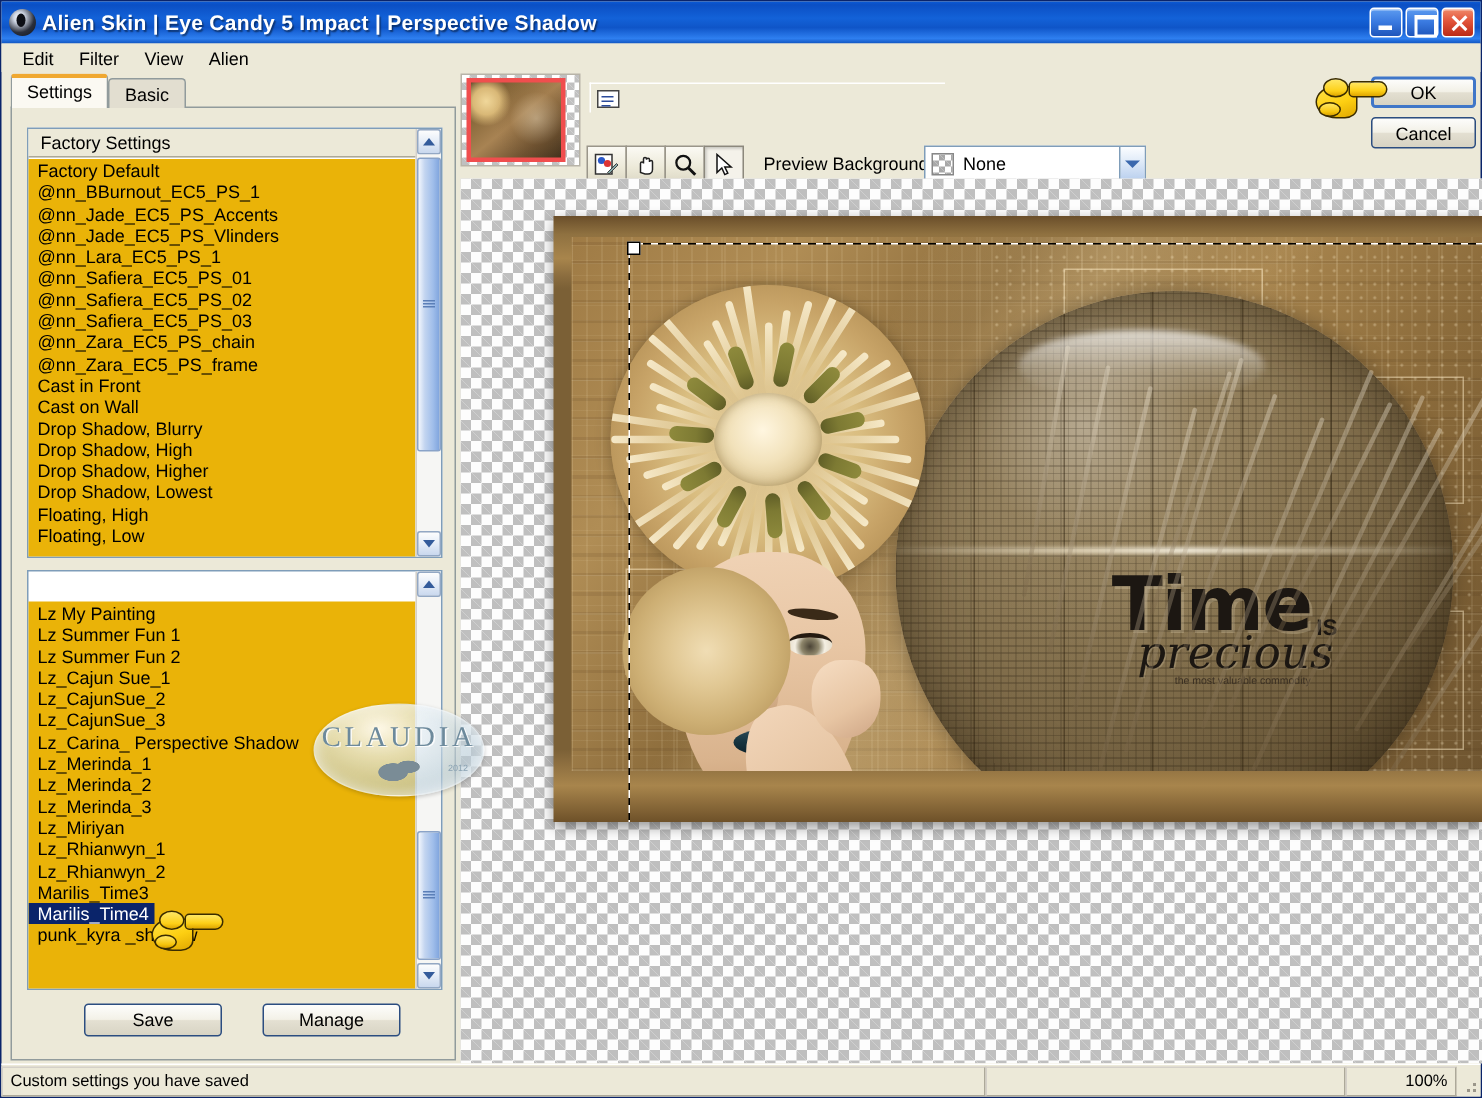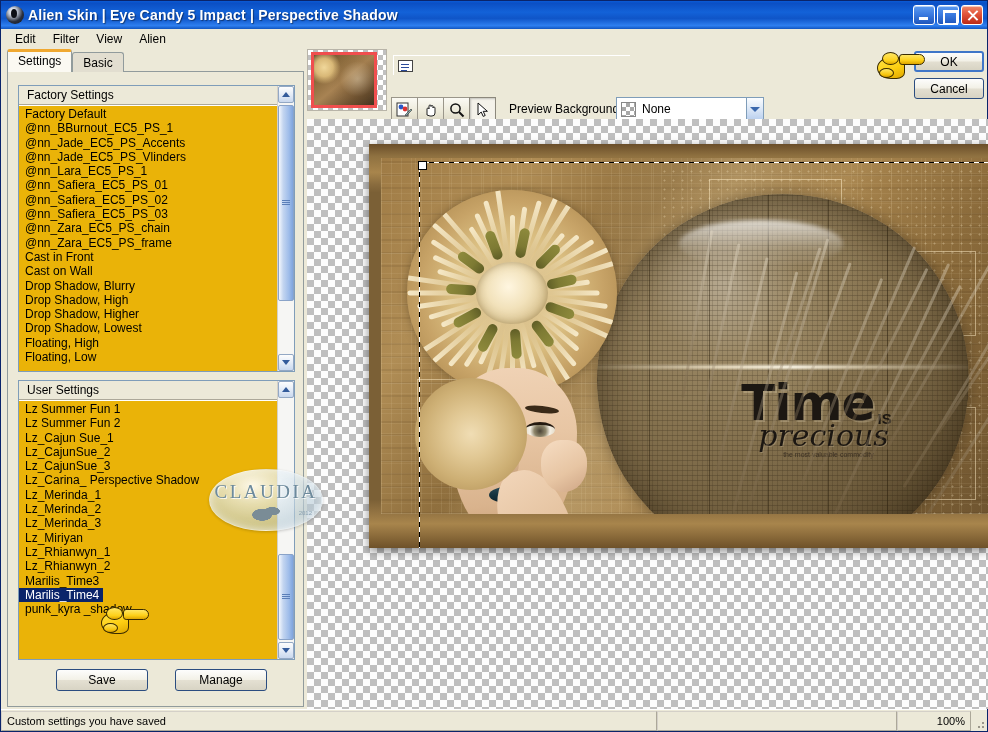--- a/index.html
+++ b/index.html
@@ -645,22 +645,24 @@
               </span>
           </div>
         </div>
         <div class="vs-btn down">
             <span class="vs-arrow down"></span>
           </div>
       </div>
     </div>
 
     <div class="listbox lb-user">
-      <div class="lb-head">User Settings</div>
       <div class="lb-items" id="user-items">
+          <div class="lb-rowwrap">
+            <div class="lb-row">Lz My Painting</div>
+          </div>
           <div class="lb-rowwrap">
             <div class="lb-row">Lz Summer Fun 1</div>
           </div>
           <div class="lb-rowwrap">
             <div class="lb-row">Lz Summer Fun 2</div>
           </div>
           <div class="lb-rowwrap">
             <div class="lb-row">Lz_Cajun Sue_1</div>
           </div>
           <div class="lb-rowwrap">

